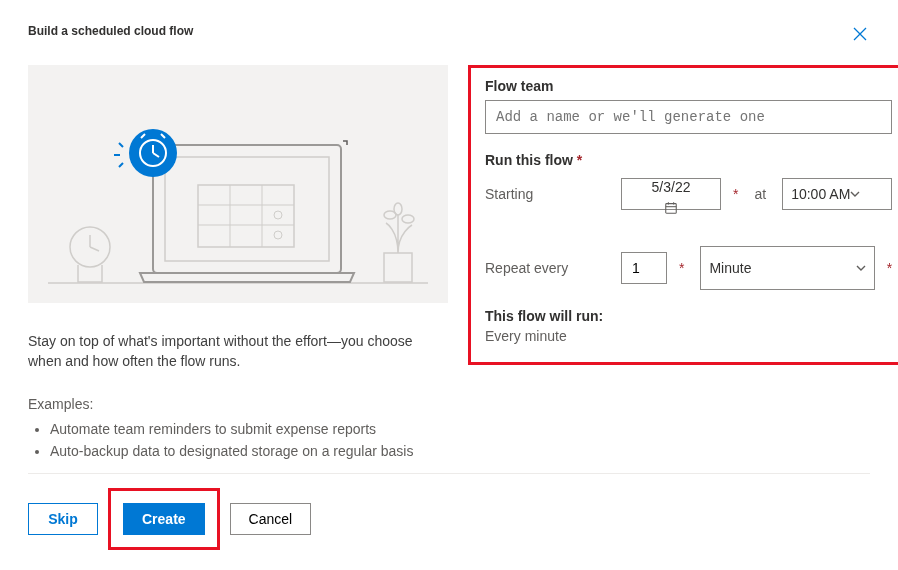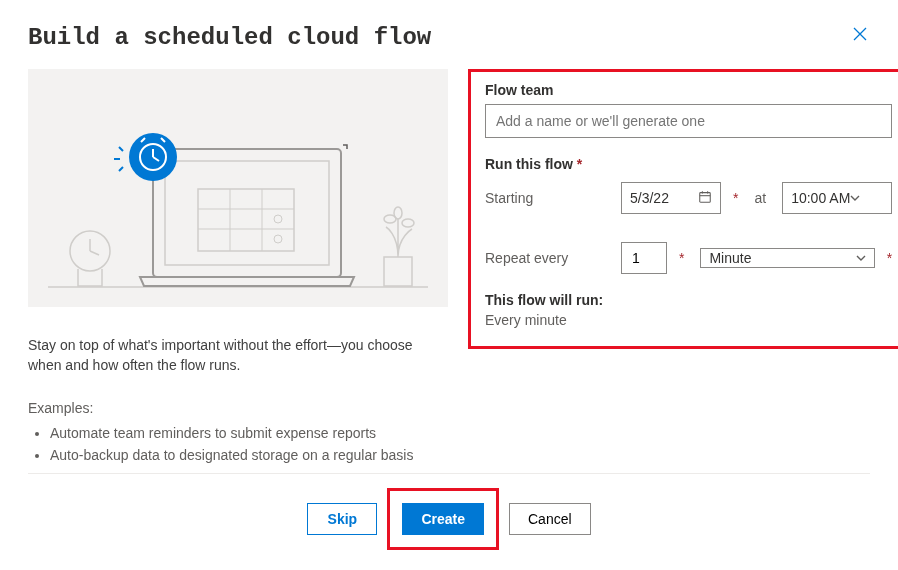--- a/index.html
+++ b/index.html
@@ -18,24 +18,23 @@
       display: flex;
       flex-direction: column;
     }
     .header {
       display: flex;
       justify-content: space-between;
       align-items: flex-start;
       margin-bottom: 18px;
     }
     .title {
-      font-size: 24px;
+      font-size: 12px;
       font-weight: 600;
       color: #323130;
-      font-family: Liberation Mono, monospace;
     }
     .close-icon {
       cursor: pointer;
       color: #0078d4;
       padding: 2px;
     }
     .close-icon svg { width: 16px; height: 16px; }
     .content {
       display: flex;
       gap: 20px;
@@ -82,21 +81,21 @@
       color: #323130;
       margin-bottom: 6px;
       display: block;
     }
     .req { color: #a4262c; }
     .text-input {
       width: 100%;
       height: 32px;
       border: 1px solid #8a8886;
       padding: 16px 10px;
-      font-family: Liberation Sans, sans-serif;
+      font-family: Liberation Mono, monospace;
       font-size: 14px;
       color: #605e5c;
     }
     .row {
       display: flex;
       align-items: center;
       gap: 16px;
       margin-top: 10px;
     }
     .row-label {
@@ -105,20 +104,21 @@
     }
     .date-input {
       width: 100px;
       height: 32px;
       border: 1px solid #8a8886;
       display: flex;
       align-items: center;
       padding: 0 8px;
       gap: 6px;
       cursor: pointer;
+      flex-direction: column;
     }
     .date-text { flex: 1; color: #323130; }
     .cal-icon svg { width: 14px; height: 14px; color: #605e5c; }
     .at-label { color: #605e5c; }
     .time-select {
       width: 110px;
       height: 32px;
       border: 1px solid #8a8886;
       display: flex;
       align-items: center;
@@ -130,35 +130,35 @@
       width: 46px;
       height: 32px;
       border: 1px solid #8a8886;
       text-align: left;
       padding: 0 10px;
       font-family: inherit;
       font-size: 14px;
     }
     .unit-select {
       flex: 1;
-      height: 20px;
+      height: 44px;
       border: 1px solid #8a8886;
       display: flex;
       align-items: center;
       padding: 0 8px;
       justify-content: space-between;
       cursor: pointer;
     }
     .summary-label { font-weight: 600; margin-top: 18px; margin-bottom: 4px; }
     .summary-text { color: #605e5c; }
     .footer {
       border-top: 1px solid #edebe9;
       padding-top: 14px;
       display: flex;
-      justify-content: center;
+      justify-content: flex-start;
       gap: 10px;
       align-items: center;
     }
     .btn {
       height: 32px;
       padding: 0 18px;
       border: 1px solid #8a8886;
       background: #fff;
       font-family: inherit;
       font-size: 14px;
@@ -270,21 +270,21 @@
           <span class="at-label">at</span>
           <div class="time-select">
             <span>10:00 AM</span>
             <span class="chevron">
               <svg viewBox="0 0 10 10" fill="none" stroke="currentColor" stroke-width="1.4">
                   <path d="M1 3 L5 7 L9 3"></path>
                 </svg>
             </span>
           </div>
         </div>
-        <div class="row" style="margin-top:28px;">
+        <div class="row" style="margin-top:36px;">
           <span class="row-label">Repeat every</span>
           <input class="num-input" type="text" value="1" style="">
           <span class="asterisk-after">*</span>
           <div class="unit-select">
             <span>Minute</span>
             <span class="chevron">
               <svg viewBox="0 0 10 10" fill="none" stroke="currentColor" stroke-width="1.4">
                   <path d="M1 3 L5 7 L9 3"></path>
                 </svg>
             </span>

